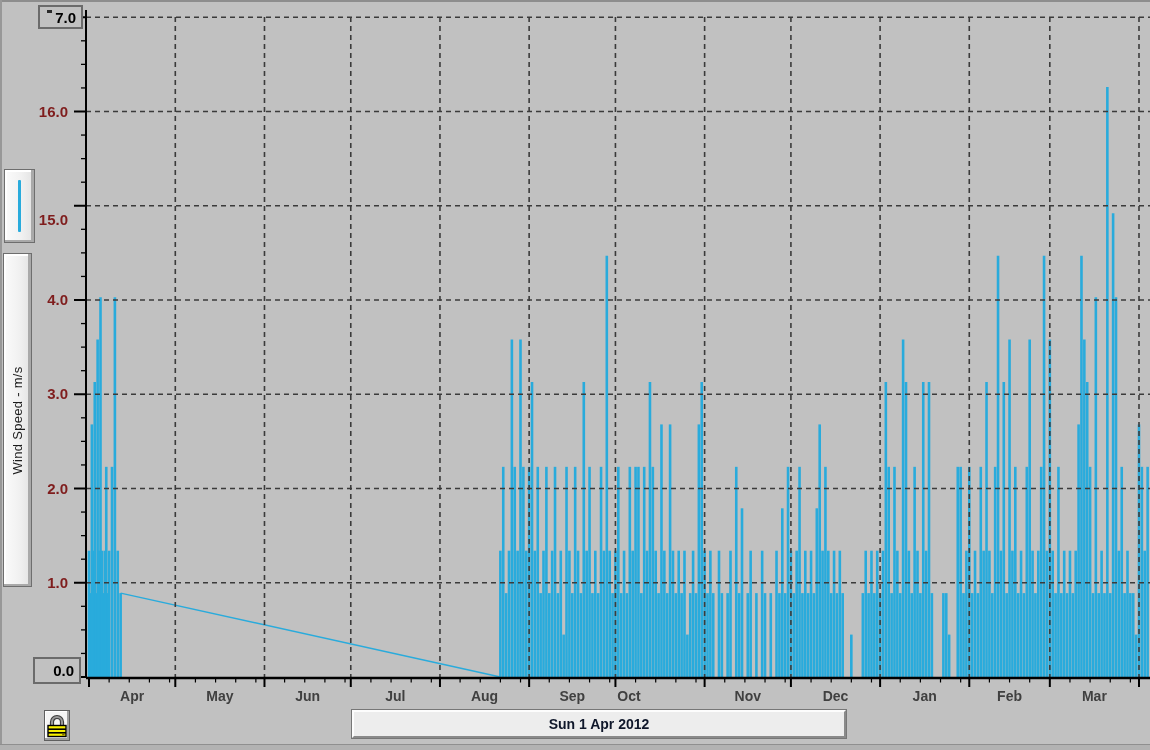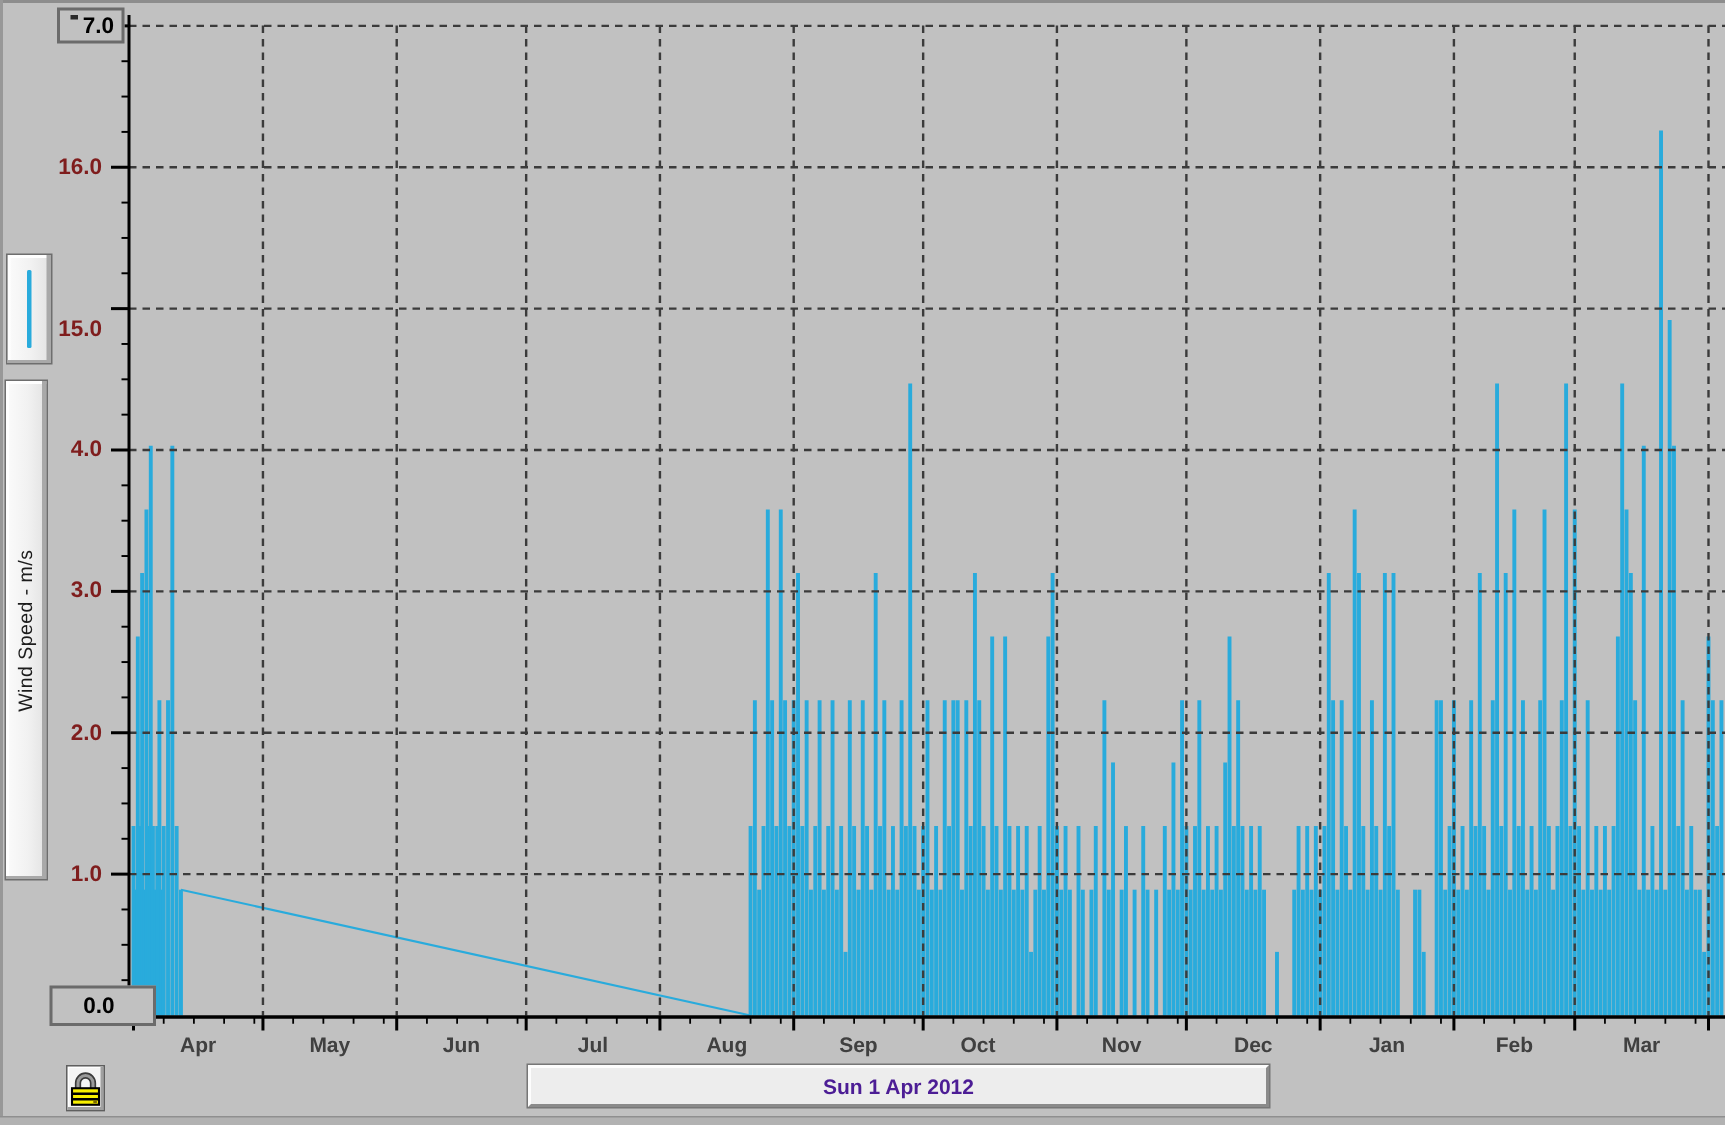--- a/index.html
+++ b/index.html
@@ -65,21 +65,21 @@
   }
 
   
   .date-bar{
     position:absolute;left:352px;top:710px;width:494px;height:28px;
     background:#ededed;box-sizing:border-box;
     border-top:2px solid #fdfdfd;border-left:2px solid #fdfdfd;
     border-right:2px solid #8a8a8a;border-bottom:2px solid #8a8a8a;
     box-shadow:0 0 0 1px #777777;
     display:flex;align-items:center;justify-content:center;
-    font-weight:bold;font-size:14px;color:#4c1d95;
+    font-weight:bold;font-size:14px;color:#0f172a;
   }
 </style>
 </head>
 <body>
 
 <div class="edge-top"></div>
 <div class="edge-left"></div>
 <div class="edge-bottom"></div>
 
 <svg id="chart-svg" width="1150" height="750" xmlns="http://www.w3.org/2000/svg">
@@ -434,30 +434,30 @@
   </svg>
 
 <div id="y-labels">
     <div class="y-label" style="left: 10px; top: 100.5px;">16.0</div>
     <div class="y-label" style="left: 10px; top: 209px;">15.0</div>
     <div class="y-label" style="left: 10px; top: 289px;">4.0</div>
     <div class="y-label" style="left: 10px; top: 383.25px;">3.0</div>
     <div class="y-label" style="left: 10px; top: 477.5px;">2.0</div>
     <div class="y-label" style="left: 10px; top: 571.75px;">1.0</div>
     <div class="y-label-box max" style="left: 38px; top: 5px; width: 45px; height: 24px; line-height: 21px;">7.0</div>
-    <div class="y-label-box min" style="left: 33px; top: 657px; width: 71px; height: 27px; line-height: 24px; text-align: center;">0.0</div>
+    <div class="y-label-box min" style="left: 33px; top: 657px; width: 48px; height: 27px; line-height: 24px;">0.0</div>
   </div>
 <div id="x-labels">
     <div class="x-label" style="left: 100.151px; top: 688px;">Apr</div>
     <div class="x-label" style="left: 187.89px; top: 688px;">May</div>
     <div class="x-label" style="left: 275.63px; top: 688px;">Jun</div>
     <div class="x-label" style="left: 363.37px; top: 688px;">Jul</div>
     <div class="x-label" style="left: 452.548px; top: 688px;">Aug</div>
     <div class="x-label" style="left: 540.288px; top: 688px;">Sep</div>
-    <div class="x-label" style="left: 620px; top: 688px;">Oct</div>
+    <div class="x-label" style="left: 597px; top: 688px;">Oct</div>
     <div class="x-label" style="left: 715.767px; top: 688px;">Nov</div>
     <div class="x-label" style="left: 803.507px; top: 688px;">Dec</div>
     <div class="x-label" style="left: 892.685px; top: 688px;">Jan</div>
     <div class="x-label" style="left: 977.548px; top: 688px;">Feb</div>
     <div class="x-label" style="left: 1062.41px; top: 688px;">Mar</div>
   </div>
 
 <div class="legend-panel">
   <div class="legend-line" id="legend-line" style="background: rgb(41, 171, 220);"></div>
 </div>

